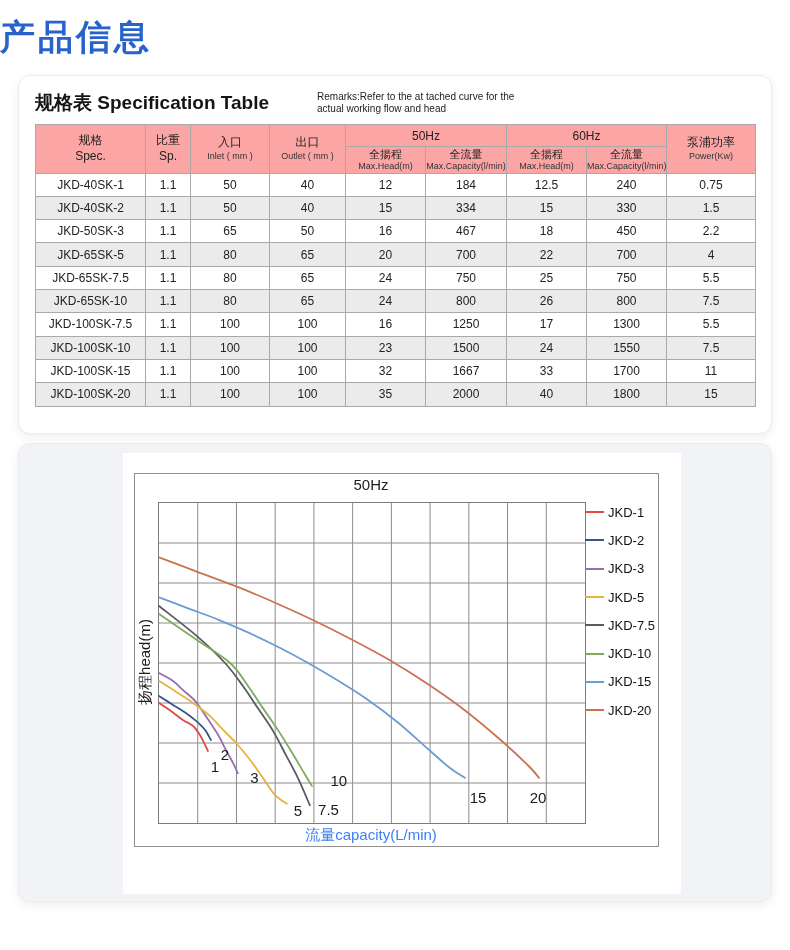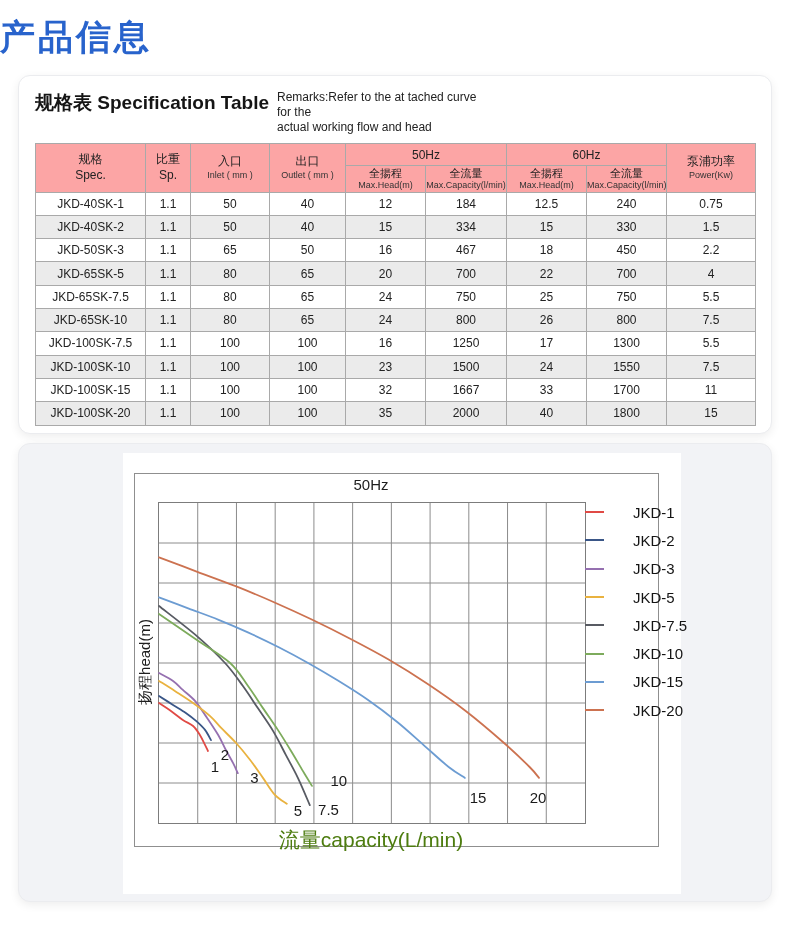--- a/index.html
+++ b/index.html
@@ -12,48 +12,48 @@
     font-size:35px;font-weight:900;letter-spacing:3px;color:#2863cc;
   }
   .panel{
     position:absolute;background:#fff;border:1px solid #ebecef;border-radius:12px;
     box-shadow:0 3px 10px rgba(0,0,0,0.07);
   }
   #panel-spec{left:18px;top:75px;width:752px;height:357px;}
   #panel-curve{left:18px;top:443px;width:752px;height:457px;background:#f2f3f6;overflow:hidden;}
 
   
-  .spec-head{display:flex;align-items:flex-start;padding:14px 14px 6px 16px;}
+  .spec-head{display:flex;align-items:center;padding:14px 14px 6px 16px;gap:48px;}
   .spec-title{font-size:19px;font-weight:bold;color:#151515;white-space:nowrap;}
   .spec-note{margin-left:auto;font-size:12px;color:#222;padding-top:7px;white-space:nowrap;}
-  .spec-remarks{width:216px;margin-left:8px;font-size:12px;color:#222;line-height:1.25;}
+  .spec-remarks{width:216px;font-size:10px;color:#222;line-height:1.25;}
   table.spec{border-collapse:collapse;margin:2px 15px 0 16px;width:720px;table-layout:fixed;}
   table.spec th,table.spec td{border:1px solid #a9a9a9;text-align:center;padding:0;color:#222;}
   table.spec thead th{background:#fca5a5;font-weight:normal;}
   .hz-band{height:21px;font-size:12px;}
   .zh{display:block;font-size:12px;line-height:1.3;}
   .en{display:block;font-size:9px;color:#333;line-height:1.25;}
   table.spec tbody td{font-size:12px;height:22.3px;background:#fff;}
   table.spec tbody tr.alt td{background:#ebebeb;}
 
   
   .chart-inner{position:absolute;left:104px;top:9px;width:558px;height:441px;background:#fff;}
   .chart-frame{position:absolute;left:11px;top:20px;width:523px;height:372px;border:1.5px solid #8f8f8f;background:#fff;}
   .chart-title{position:absolute;left:23px;top:2px;width:426px;text-align:center;font-size:15px;color:#1d1d1d;}
   .plot{position:absolute;left:23px;top:28px;width:426px;height:320px;border:1px solid #7c7c7c;box-sizing:content-box;}
   .plot svg{position:absolute;left:0;top:0;overflow:visible;}
   .ylabel{
     position:absolute;top:188px;left:10px;transform:translate(-50%,-50%) rotate(-90deg);
     font-size:15px;color:#1d1d1d;white-space:nowrap;
   }
-  .xlabel{position:absolute;left:23px;top:352px;width:426px;text-align:center;font-size:21px;color:#4d7c0f;}
+  .xlabel{position:absolute;left:23px;top:352px;width:426px;text-align:center;font-size:15px;color:#3b82f6;}
   .legend{position:absolute;left:450px;top:24px;}
   .legend-item{display:flex;align-items:center;height:28.3px;}
   .legend-dash{width:19px;height:2px;margin-right:4px;flex:none;}
-  .legend-text{font-size:15px;color:#141414;white-space:nowrap;margin-left:25px;}
+  .legend-text{font-size:13px;color:#141414;white-space:nowrap;}
   .curve-caption{
     position:absolute;left:115px;top:414px;width:526px;text-align:right;
     font-size:20px;color:#3b3b3b;letter-spacing:0.5px;margin-top:47px;
   }
 </style>
 </head>
 <body>
 
 <div class="main-title">产品信息</div>
 

